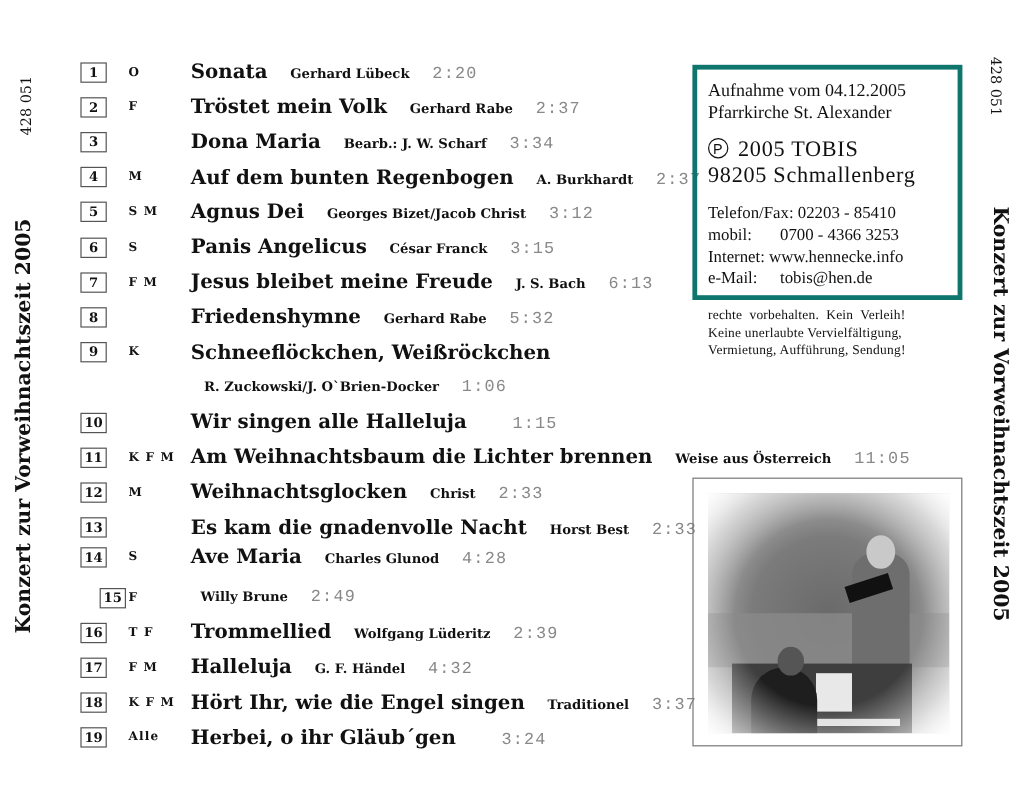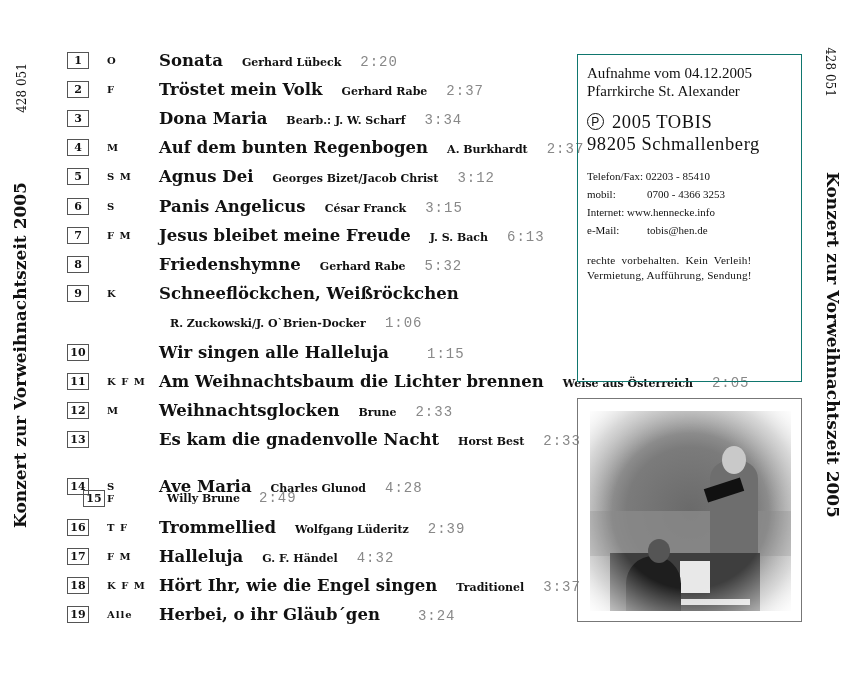--- a/index.html
+++ b/index.html
@@ -15,25 +15,25 @@
 
   .tracks { position:absolute; left:67px; top:48px; width:500px; }
   .row { position:absolute; left:0; height:24px; display:flex; align-items:center; white-space:nowrap; }
   .num { width:22px; height:17px; border:1px solid #555; font-size:11px; font-weight:bold; display:flex; align-items:center; justify-content:center; box-sizing:border-box; }
   .voice { position:absolute; left:40px; font-size:10px; font-weight:bold; letter-spacing:1px; }
   .content { position:absolute; left:92px; display:flex; align-items:baseline;gap:11px; }
   .t-title { font-family:"DejaVu Serif", serif; font-weight:bold; font-size:16.5px; }
   .t-comp { font-family:"DejaVu Serif", serif; font-weight:bold; font-size:11px; margin-left:8px; }
   .t-time { font-family:"Liberation Mono", monospace; font-size:14px; color:#888; margin-left:8px; letter-spacing:1px; }
 
-  .info-box { position:absolute; left:577px; top:54px; width:225px; height:328px; border:1px solid #0f766e; box-sizing:border-box; padding:9px 0 0 9px; font-family:"Liberation Serif", serif; color:#111; }
+  .info-box { position:absolute; left:577px; top:54px; width:225px; height:196px; border:4px solid #0f766e; box-sizing:border-box; padding:9px 0 0 9px; font-family:"Liberation Serif", serif; color:#111; }
   .info-box .l1 { font-size:15px; line-height:18px; }
   .info-box .copy { font-size:18.5px; line-height:22px; margin-top:11px; letter-spacing:0.6px; }
   .info-box .copy .p-circle { display:inline-block; width:17px; height:17px; border:1.6px solid #111; border-radius:50%; font-size:12px; line-height:17px; text-align:center; font-family:"Liberation Sans", sans-serif; box-sizing:border-box; vertical-align:2px; margin-right:8px; }
-  .info-box .contact { font-size:11px; line-height:18px; margin-top:12px; }
+  .info-box .contact { font-size:14px; line-height:18px; margin-top:12px; }
   .info-box .contact .lab { display:inline-block; }
   .info-box .rights { font-size:11.2px; line-height:14.6px; margin-top:14px; letter-spacing:0.2px; }
 
   .photo-box { position:absolute; left:577px; top:398px; width:225px; height:224px; border:1px solid #777; box-sizing:border-box; }
   .photo { position:absolute; left:12px; top:12px; width:201px; height:200px; overflow:hidden;
     background: radial-gradient(ellipse at center, #6a6a6a 0%, #7b7b7b 45%, #b5b5b5 80%, #f4f4f4 100%); }
   .photo .stage { position:absolute; left:0; top:100px; width:201px; height:45px; background:#8a8a8a; opacity:0.8; }
   .photo .piano { position:absolute; left:20px; top:142px; width:150px; height:58px; background:#3e3e3e; }
   .photo .keys { position:absolute; left:80px; top:188px; width:80px; height:6px; background:#ddd; }
   .photo .sheet { position:absolute; left:90px; top:150px; width:30px; height:32px; background:#e8e8e8; }
@@ -155,42 +155,42 @@
         <span class="t-comp"></span>
         <span class="t-time">1:15</span>
       </div>
     </div>
     <div class="row" style="top: 321.2px;">
       <div class="num">11</div>
       <div class="voice">K F M</div>
       <div class="content">
         <span class="t-title">Am Weihnachtsbaum die Lichter brennen</span>
         <span class="t-comp">Weise aus Österreich</span>
-        <span class="t-time">2:05</span>
+        <span class="t-time">11:05</span>
       </div>
     </div>
     <div class="row" style="top: 350.4px;">
       <div class="num">12</div>
       <div class="voice">M</div>
       <div class="content">
         <span class="t-title">Weihnachtsglocken</span>
-        <span class="t-comp">Brune</span>
+        <span class="t-comp">Christ</span>
         <span class="t-time">2:33</span>
       </div>
     </div>
     <div class="row" style="top: 379.6px;">
       <div class="num">13</div>
       <div class="voice"></div>
       <div class="content">
         <span class="t-title">Es kam die gnadenvolle Nacht</span>
         <span class="t-comp">Horst Best</span>
         <span class="t-time">2:33</span>
       </div>
     </div>
-    <div class="row" style="top: 426px;">
+    <div class="row" style="top: 404px;">
       <div class="num">14</div>
       <div class="voice">S</div>
       <div class="content">
         <span class="t-title">Ave Maria</span>
         <span class="t-comp">Charles Glunod</span>
         <span class="t-time">4:28</span>
       </div>
     </div>
     <div class="row" style="top: 438px; padding-left: 16px;">
       <div class="num">15</div>
@@ -246,20 +246,21 @@
     <div>98205 Schmallenberg</div>
   </div>
   <div class="contact">
     <div><span class="lab">Telefon/Fax:</span> <span>02203 - 85410</span></div>
     <div><span class="lab" style="width:60px">mobil:</span><span>0700 - 4366 3253</span></div>
     <div><span class="lab">Internet:</span> <span>www.hennecke.info</span></div>
     <div><span class="lab" style="width:60px">e-Mail:</span><span>tobis@hen.de</span></div>
   </div>
   <div class="rights">
     <div style="word-spacing:3px">rechte vorbehalten. Kein Verleih!</div>
+    <div>Keine unerlaubte Vervielfältigung,</div>
     <div>Vermietung, Aufführung, Sendung!</div>
   </div>
 </div>
 
 <div class="photo-box">
   <div class="photo">
     <div class="stage"></div>
     <div class="singer"></div>
     <div class="singer-head"></div>
     <div class="folder"></div>

